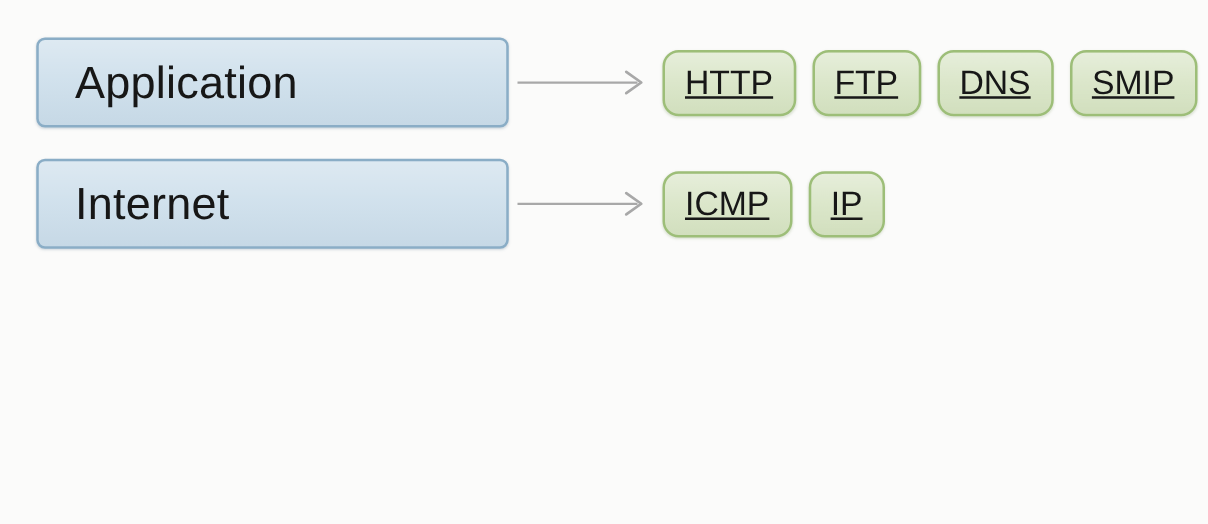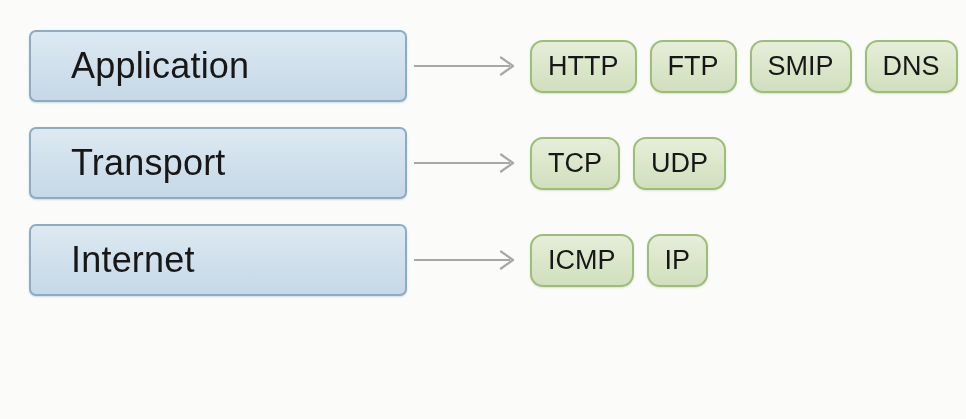--- a/index.html
+++ b/index.html
@@ -32,21 +32,21 @@
     align-items: center;
     height: 72px;
     margin-bottom: 25px;
   }
   .layer-box {
     width: 378px;
     height: 72px;
     flex: 0 0 378px;
     display: flex;
     align-items: center;
-    padding-left: 40px;
+    padding-left: 29px;
     border: 2px solid var(--layer-border);
     border-radius: 7px;
     background: linear-gradient(180deg, rgba(255,255,255,0.30) 0%, rgba(255,255,255,0.05) 45%, rgba(120,150,175,0.10) 100%), var(--layer-fill);
     box-shadow: 0 1px 2px rgba(90,120,145,0.25);
   }
   .layer-label {
     font-size: 36px;
     line-height: 1;
     letter-spacing: 0.2px;
     white-space: nowrap;
@@ -74,56 +74,44 @@
     align-items: center;
     justify-content: center;
     padding: 0 16px;
     border: 2px solid var(--protocol-border);
     border-radius: 13px;
     background: linear-gradient(180deg, rgba(255,255,255,0.35) 0%, rgba(255,255,255,0.05) 50%, rgba(120,150,80,0.08) 100%), var(--protocol-fill);
     font-size: 27px;
     line-height: 1;
     white-space: nowrap;
     box-shadow: 0 1px 2px rgba(110,140,80,0.22);
+    text-decoration: underline;
   }
 </style>
 </head>
 <body>
 
 <div class="diagram">
 
   <div class="row">
     <div class="layer-box">
       <span class="layer-label">Application</span>
     </div>
     <svg class="arrow" width="104" height="24" viewBox="0 0 104 24">
       <line x1="1" y1="12" x2="97" y2="12"></line>
       <polyline points="88,3.5 100,12 88,20.5"></polyline>
     </svg>
     <div class="protocols">
       <div class="pill">HTTP</div>
       <div class="pill">FTP</div>
+      <div class="pill">DNS</div>
       <div class="pill">SMIP</div>
-      <div class="pill">DNS</div>
     </div>
   </div>
 
-  <div class="row">
-    <div class="layer-box">
-      <span class="layer-label">Transport</span>
-    </div>
-    <svg class="arrow" width="104" height="24" viewBox="0 0 104 24">
-      <line x1="1" y1="12" x2="97" y2="12"></line>
-      <polyline points="88,3.5 100,12 88,20.5"></polyline>
-    </svg>
-    <div class="protocols">
-      <div class="pill">TCP</div>
-      <div class="pill">UDP</div>
-    </div>
-  </div>
 
   <div class="row">
     <div class="layer-box">
       <span class="layer-label">Internet</span>
     </div>
     <svg class="arrow" width="104" height="24" viewBox="0 0 104 24">
       <line x1="1" y1="12" x2="97" y2="12"></line>
       <polyline points="88,3.5 100,12 88,20.5"></polyline>
     </svg>
     <div class="protocols">

